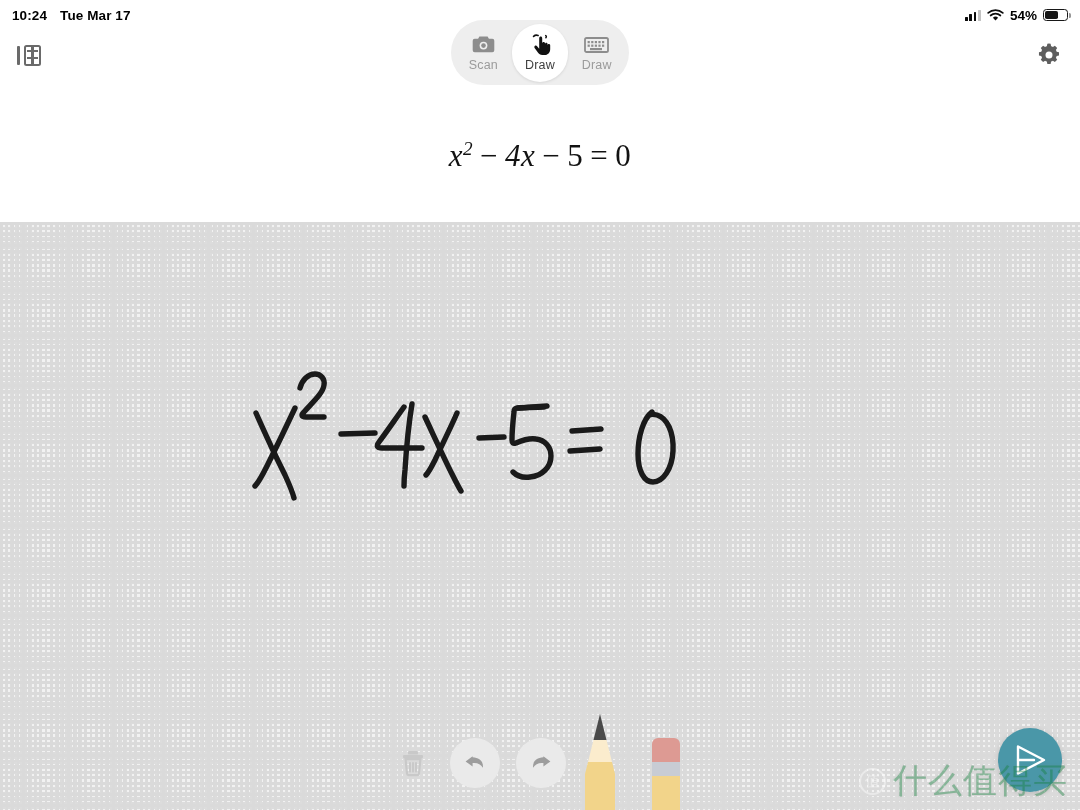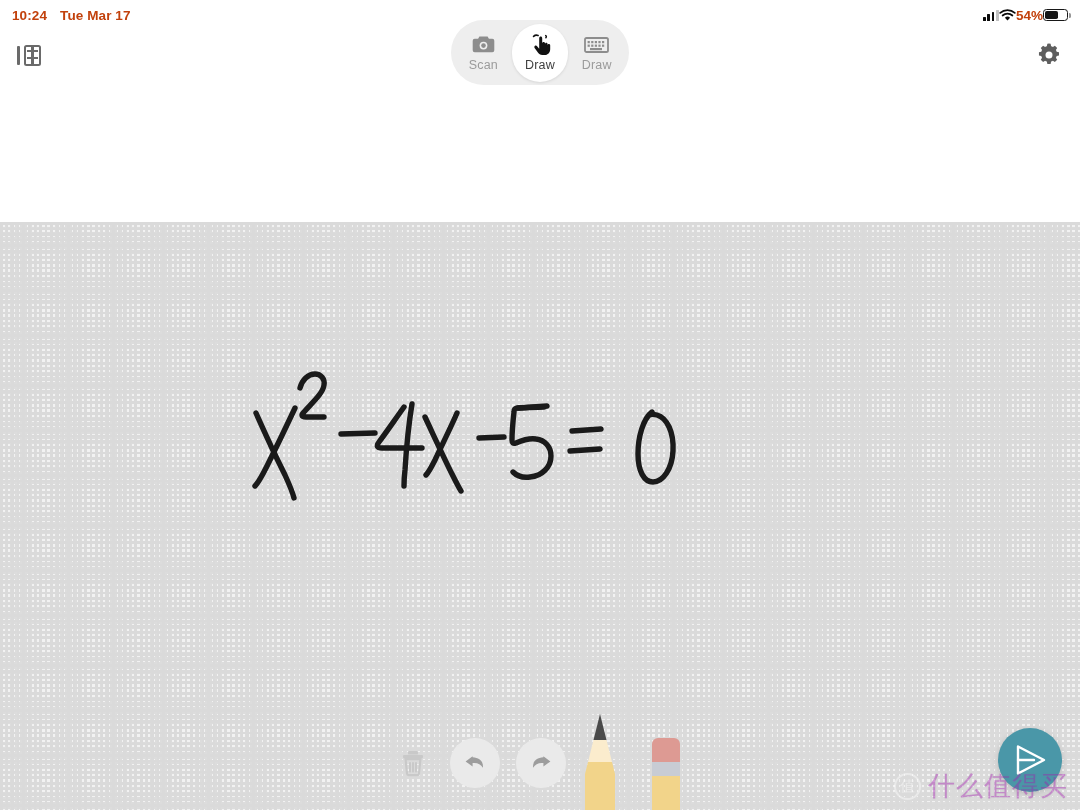--- a/index.html
+++ b/index.html
@@ -7,24 +7,24 @@
     width:1080px; height:810px;
     font-family:"Liberation Sans", sans-serif;
     background:#ffffff; overflow:hidden;
   }
   #app { position:relative; width:1080px; height:810px; background:#fff; }
 
   
   .statusbar{
     position:absolute; top:0; left:0; width:1080px; height:24px;
     display:flex; align-items:center; justify-content:space-between;
-    padding:15px 12px; font-size:13.5px; font-weight:bold; color:#c2410c;
+    padding:15px 12px; font-size:13.5px; font-weight:bold; color:#000000;
   }
   .sb-left{ display:flex; align-items:center; gap:13px; }
-  .sb-right{ display:flex; align-items:center; }
+  .sb-right{ display:flex; align-items:center; gap:6px; }
   .sb-time{ letter-spacing:.1px; }
   .sb-date{ letter-spacing:.1px; }
   .sb-pct{ font-size:13.5px; font-weight:bold; }
 
   .sig{ display:flex; align-items:flex-end; gap:1.6px; height:11px; }
   .sig i{ display:block; width:2.9px; background:#0b0b0b; border-radius:.5px; }
   .sig i:nth-child(1){ height:4px; }
   .sig i:nth-child(2){ height:6.5px; }
   .sig i:nth-child(3){ height:9px; }
   .sig i:nth-child(4){ height:11px; background:#c2c2c2; }
@@ -125,21 +125,21 @@
     background:#4a97a8; display:flex; align-items:center; justify-content:center;
     cursor:pointer; box-shadow:0 2px 6px rgba(0,0,0,.14);
   }
 
   
   .wm{ position:absolute; right:12px; bottom:6px; display:flex; align-items:center; gap:7px;
        opacity:.42; pointer-events:none; }
   .wm .badge{ width:27px; height:27px; border-radius:50%; border:2px solid #ffffff;
               color:#ffffff; font-size:15px; display:flex; align-items:center; justify-content:center;
               font-family:"DejaVu Sans", sans-serif; }
-  .wm .txt{ color:#a21caf; font-size:27px; font-family:"DejaVu Sans", sans-serif;
+  .wm .txt{ color:#15803d; font-size:34px; font-family:"DejaVu Sans", sans-serif;
             text-shadow:0 0 2px rgba(120,120,120,.5); letter-spacing:1px; }
 </style>
 </head>
 <body>
 
 <div id="app">
 
   <div class="statusbar">
     <div class="sb-left">
       <span class="sb-time">10:24</span>
@@ -224,20 +224,25 @@
     </div>
 
     <div class="gear-btn">
       <svg width="26" height="26" viewBox="0 0 26 26">
         <path fill="#5e5e5e" d="M13 1.6l1.6.25.5 2.35c.63.2 1.22.45 1.77.78l2-1.3 2.3 2.3-1.3 2c.33.55.58 1.14.78 1.77l2.35.5v3.25l-2.35.5c-.2.63-.45 1.22-.78 1.77l1.3 2-2.3 2.3-2-1.3c-.55.33-1.14.58-1.77.78l-.5 2.35h-3.25l-.5-2.35a7.6 7.6 0 0 1-1.77-.78l-2 1.3-2.3-2.3 1.3-2a7.6 7.6 0 0 1-.78-1.77l-2.35-.5v-3.25l2.35-.5c.2-.63.45-1.22.78-1.77l-1.3-2 2.3-2.3 2 1.3c.55-.33 1.14-.58 1.77-.78l.5-2.35z"></path>
         <circle cx="13" cy="13" r="3.5" fill="#ffffff"></circle>
       </svg>
     </div>
   </div>
 
+  <div class="eq-area">
+    <div class="eq">
+      <i>x</i><sup>2</sup><span class="op">−</span><i>4x</i><span class="op">−</span><span>5</span><span class="op">=</span><span>0</span>
+    </div>
+  </div>
 
   <div class="canvas">
     <div class="grid-v"></div>
     <div class="grid-h"></div>
 
     <svg class="ink" viewBox="0 0 1080 588">
       <g fill="none" stroke="#1a1a1a" stroke-width="5.4" stroke-linecap="round" stroke-linejoin="round">
 
         <path d="M256 191 c8 18 20 44 29 62 c5 11 8 19 9 23"></path>
         <path d="M295 186 c-8 17 -20 42 -28 58 c-5 10 -9 17 -12 20"></path>

